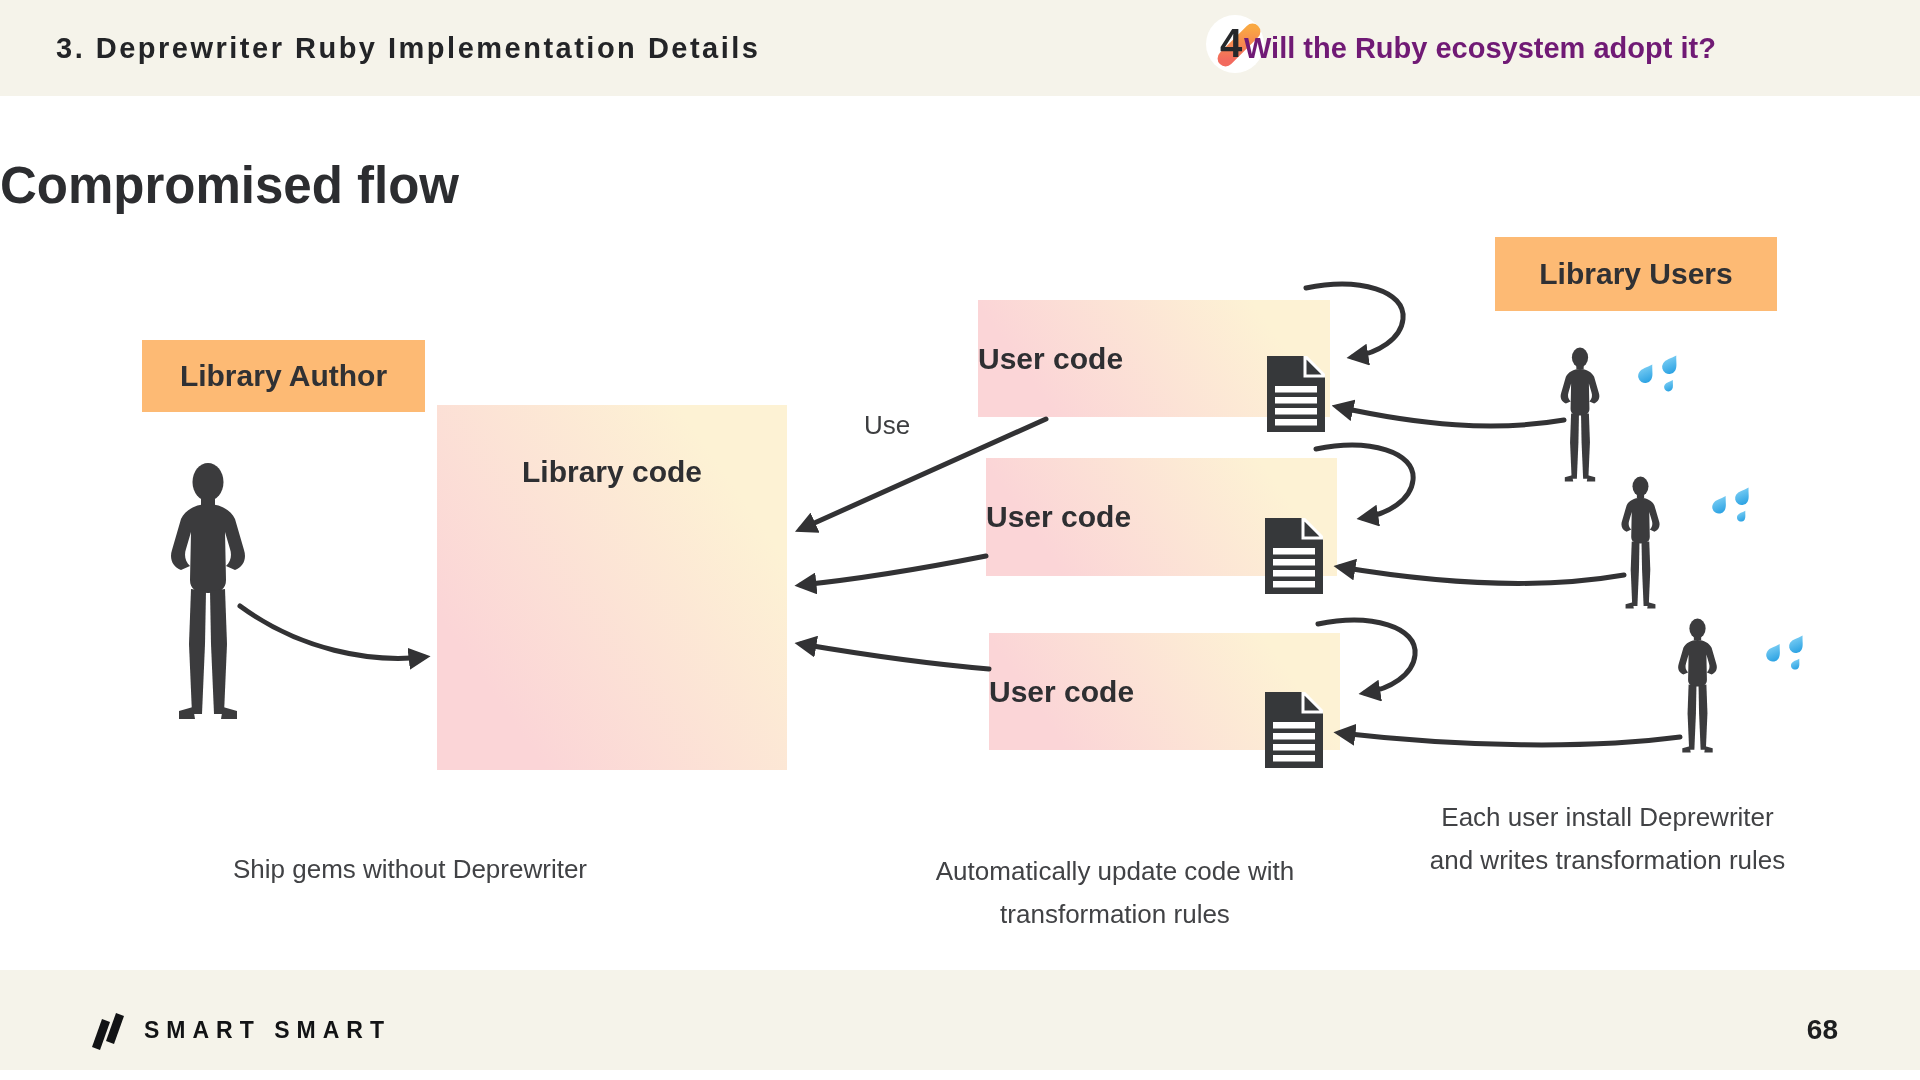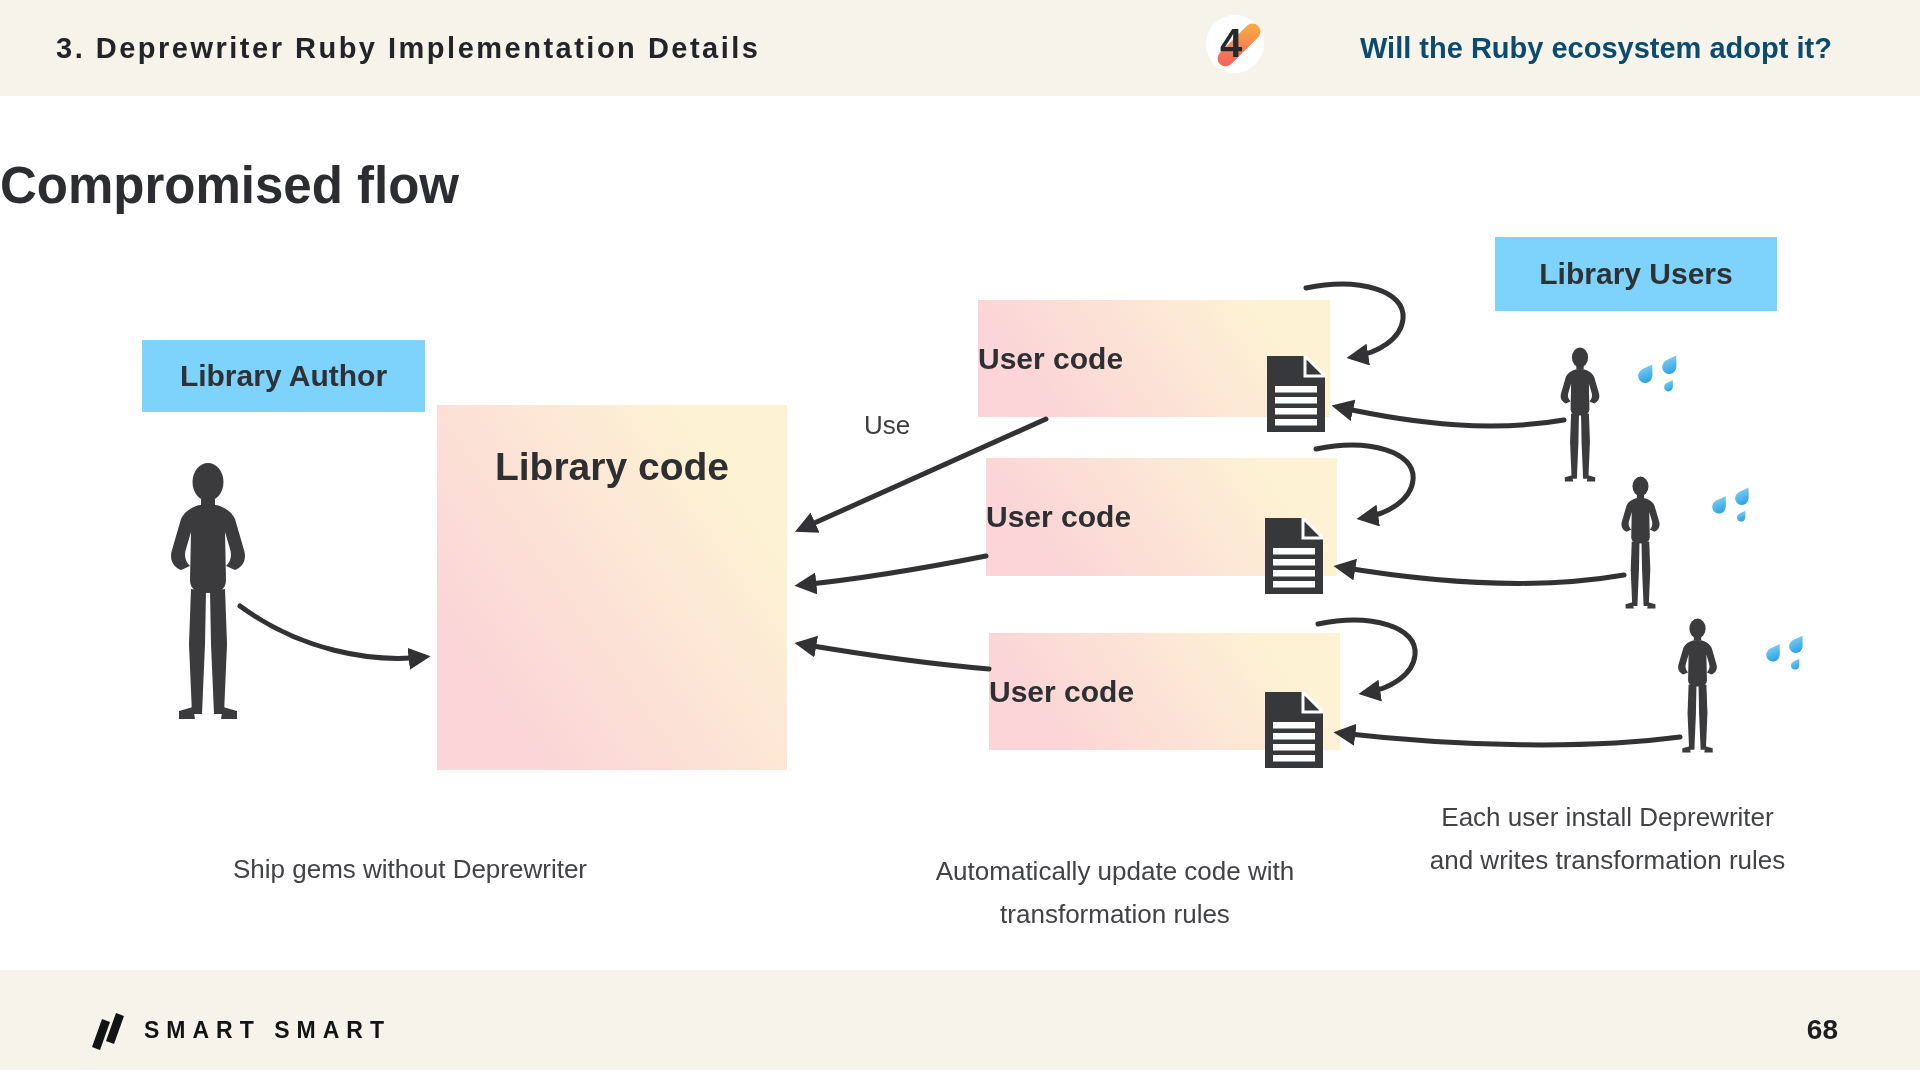--- a/index.html
+++ b/index.html
@@ -9,34 +9,34 @@
   .band.top{top:0;height:96px;}
   .band.bottom{top:970px;height:100px;}
 
   .header-title{position:absolute;left:56px;top:0;height:96px;line-height:96px;
     font-size:29px;font-weight:bold;letter-spacing:2.5px;color:#232427;white-space:nowrap;}
   .badge-circle{position:absolute;left:1206px;top:15px;width:58px;height:58px;border-radius:50%;background:#ffffff;}
   .badge-pill{position:absolute;left:1212px;top:37px;width:54px;height:16px;border-radius:9px;
     background:linear-gradient(45deg,#f26a5e 20%,#f9a843 85%);transform:rotate(-45deg);}
   .badge-num{position:absolute;left:1204px;top:13px;width:54px;height:60px;line-height:60px;
     text-align:center;font-size:40px;font-weight:bold;color:#26282b;}
-  .header-question{position:absolute;left:1360px;top:0;height:80px;line-height:96px;
-    font-size:29px;font-weight:bold;color:#0c4a6e;white-space:nowrap;}
+  .header-question{position:absolute;left:1244px;top:0;height:80px;line-height:96px;
+    font-size:29px;font-weight:bold;color:#701a75;white-space:nowrap;}
 
   .slide-title{position:absolute;left:0;top:156px;width:1920px;text-align:left;
     font-size:51px;font-weight:bold;color:#2c2d30;}
 
-  .label-box{position:absolute;background:#7dd3fc;display:flex;align-items:center;justify-content:center;
+  .label-box{position:absolute;background:#fdba74;display:flex;align-items:center;justify-content:center;
     font-size:30px;font-weight:bold;color:#303134;}
   .label-author{left:142px;top:340px;width:283px;height:72px;}
   .label-users{left:1495px;top:237px;width:282px;height:74px;}
 
   .grad{background:linear-gradient(55deg,#fbd5d7 18%,#fdf2d4 82%);}
   .lib-box{position:absolute;left:437px;top:405px;width:350px;height:365px;}
-  .lib-box .lbl{margin-top:40px;text-align:center;font-size:39px;font-weight:bold;color:#2e2f32;}
+  .lib-box .lbl{margin-top:50px;text-align:center;font-size:30px;font-weight:bold;color:#2e2f32;}
   .user-box{position:absolute;display:flex;align-items:center;
     font-size:30px;font-weight:bold;color:#2e2f32;}
   .ub1{left:978px;top:300px;width:352px;height:117px;}
   .ub2{left:986px;top:458px;width:351px;height:118px;}
   .ub3{left:989px;top:633px;width:351px;height:117px;}
 
   .use-lbl{position:absolute;left:852px;top:410px;width:70px;text-align:center;
     font-size:26px;color:#3d3e40;}
 
   .caption{position:absolute;text-align:center;font-size:26px;color:#414245;line-height:43px;}

